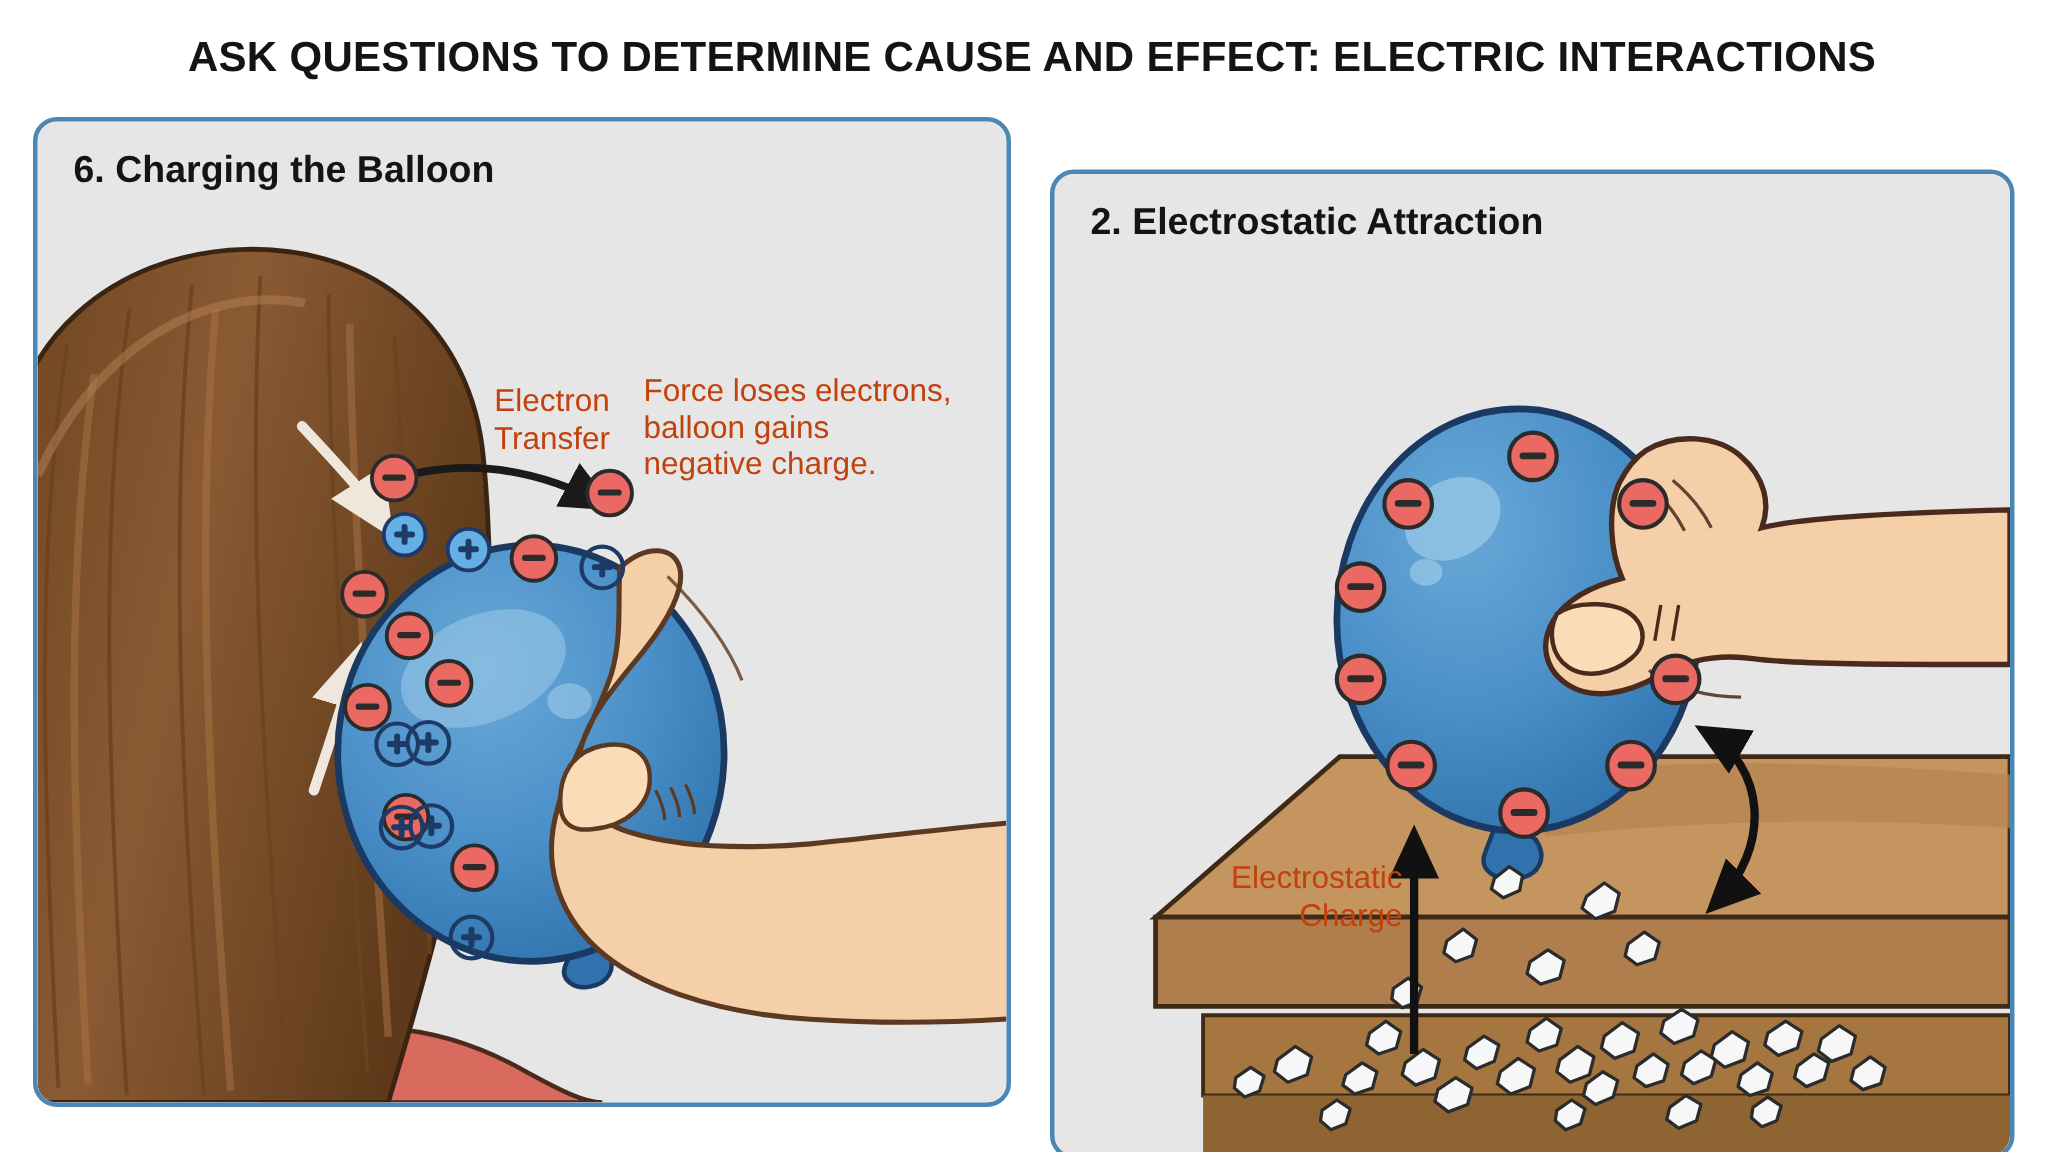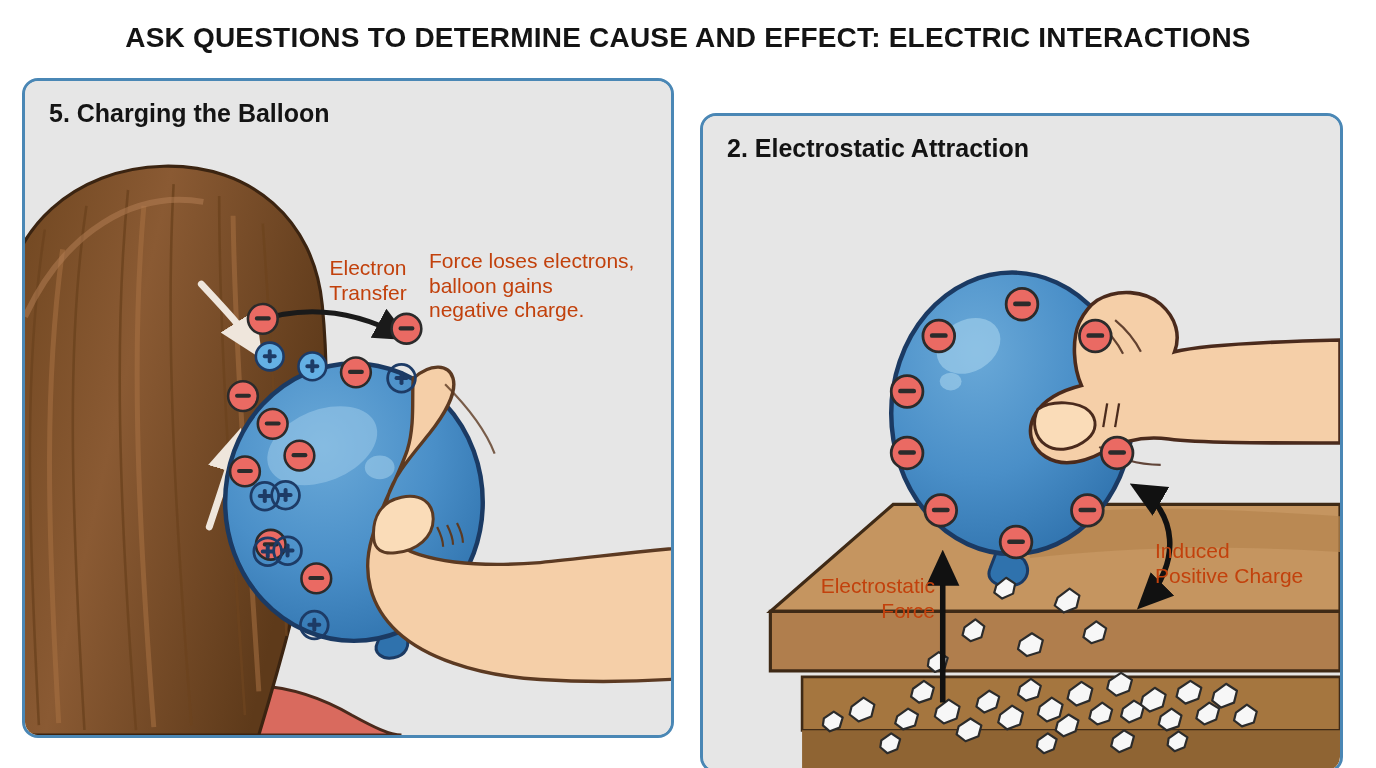--- a/index.html
+++ b/index.html
@@ -229,21 +229,21 @@
               <rect x="263" y="466.8" width="4" height="14" rx="1.8" fill="#1d3b66"></rect>
             </g>
           <g>
               <circle cx="294" cy="502" r="15" fill="#ea6a63" stroke="#2b2b2b" stroke-width="2.6"></circle>
               <rect x="286" y="499.5" width="16" height="4.2" rx="2" fill="#2b2b2b"></rect>
             </g>
         </g>
       </g>
     </svg>
 
-    <div class="panel-title">5. Charging the Balloon</div>
+    <div class="panel-title">6. Charging the Balloon</div>
     <div class="anno" id="anno-electron-transfer">Electron
 Transfer</div>
     <div class="anno" id="anno-hair-loses">Force loses electrons,
 balloon gains
 negative charge.</div>
   </div>
 
   <div class="panel" id="panel2">
     <svg class="panel-svg" viewBox="0 0 643 660" preserveAspectRatio="none">
       <defs>
@@ -372,18 +372,16 @@
         </g>
 
         <path d="M242,592 L242,446" fill="none" stroke="#111111" stroke-width="5.6" marker-end="url(#arrowBlack2)"></path>
 
         <path d="M438,375 C478,398 484,452 444,492" fill="none" stroke="#111111" stroke-width="5.6" stroke-linecap="round" marker-start="url(#arrowBlack2s)" marker-end="url(#arrowBlack2)"></path>
       </g>
     </svg>
 
     <div class="panel-title">2. Electrostatic Attraction</div>
     <div class="anno" id="anno-electro-force">Electrostatic
-Force</div>
-    <div class="anno" id="anno-induced-positive">Induced
-Positive Charge</div>
+Charge</div>
   </div>
 
 </div>
 
 </body></html>

